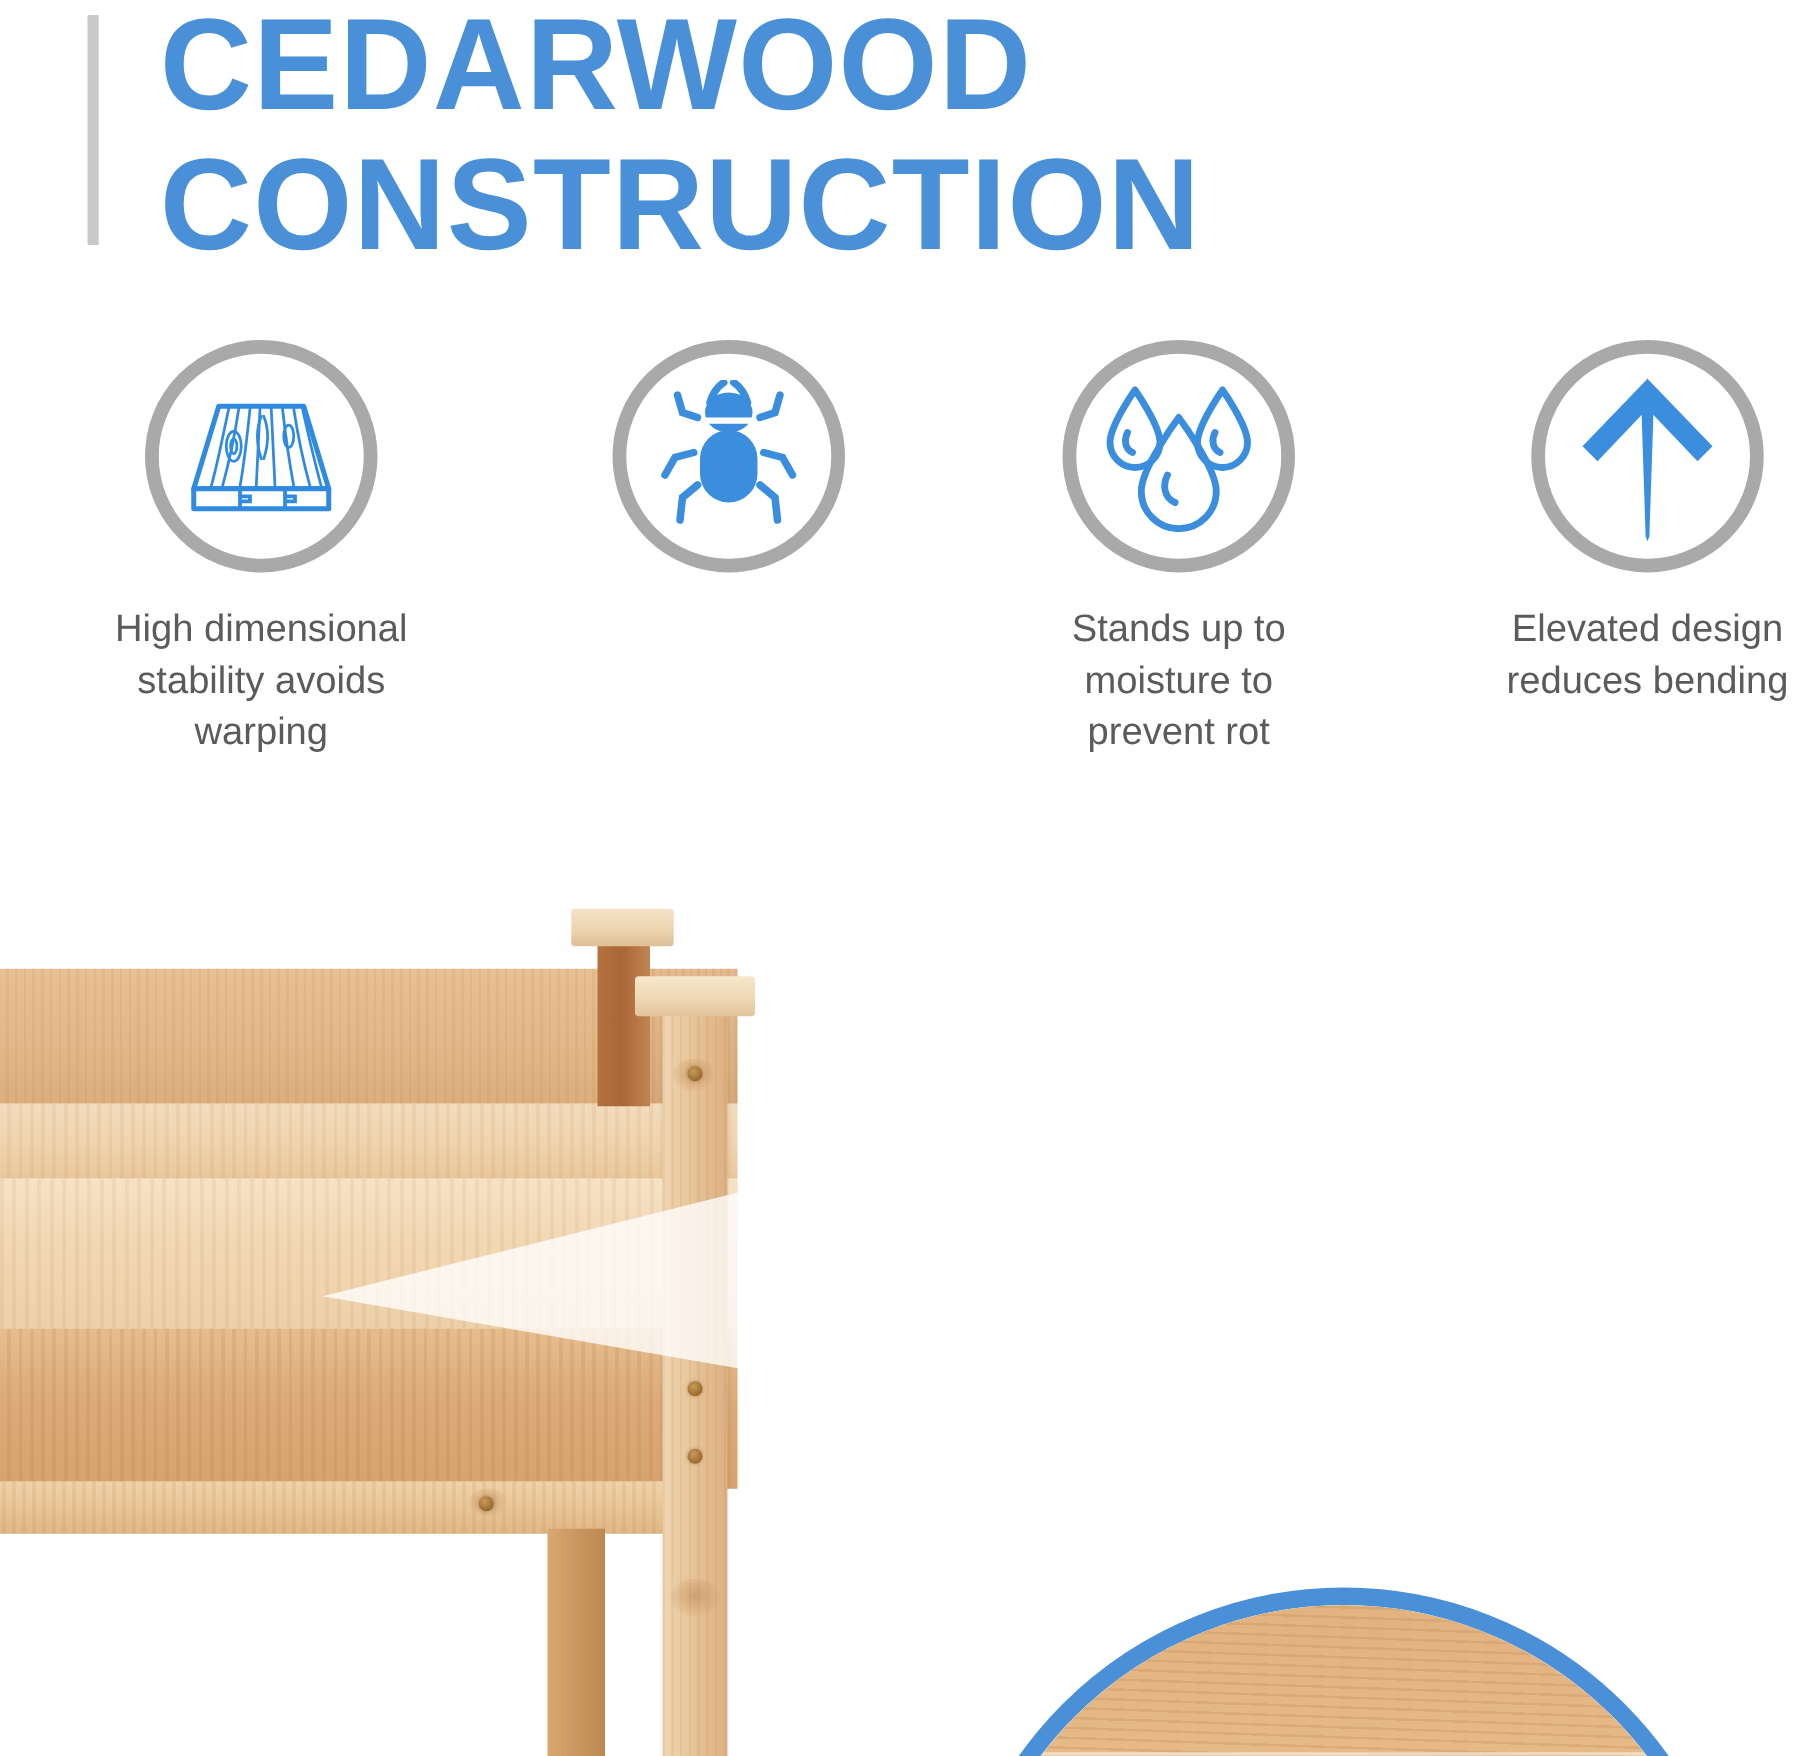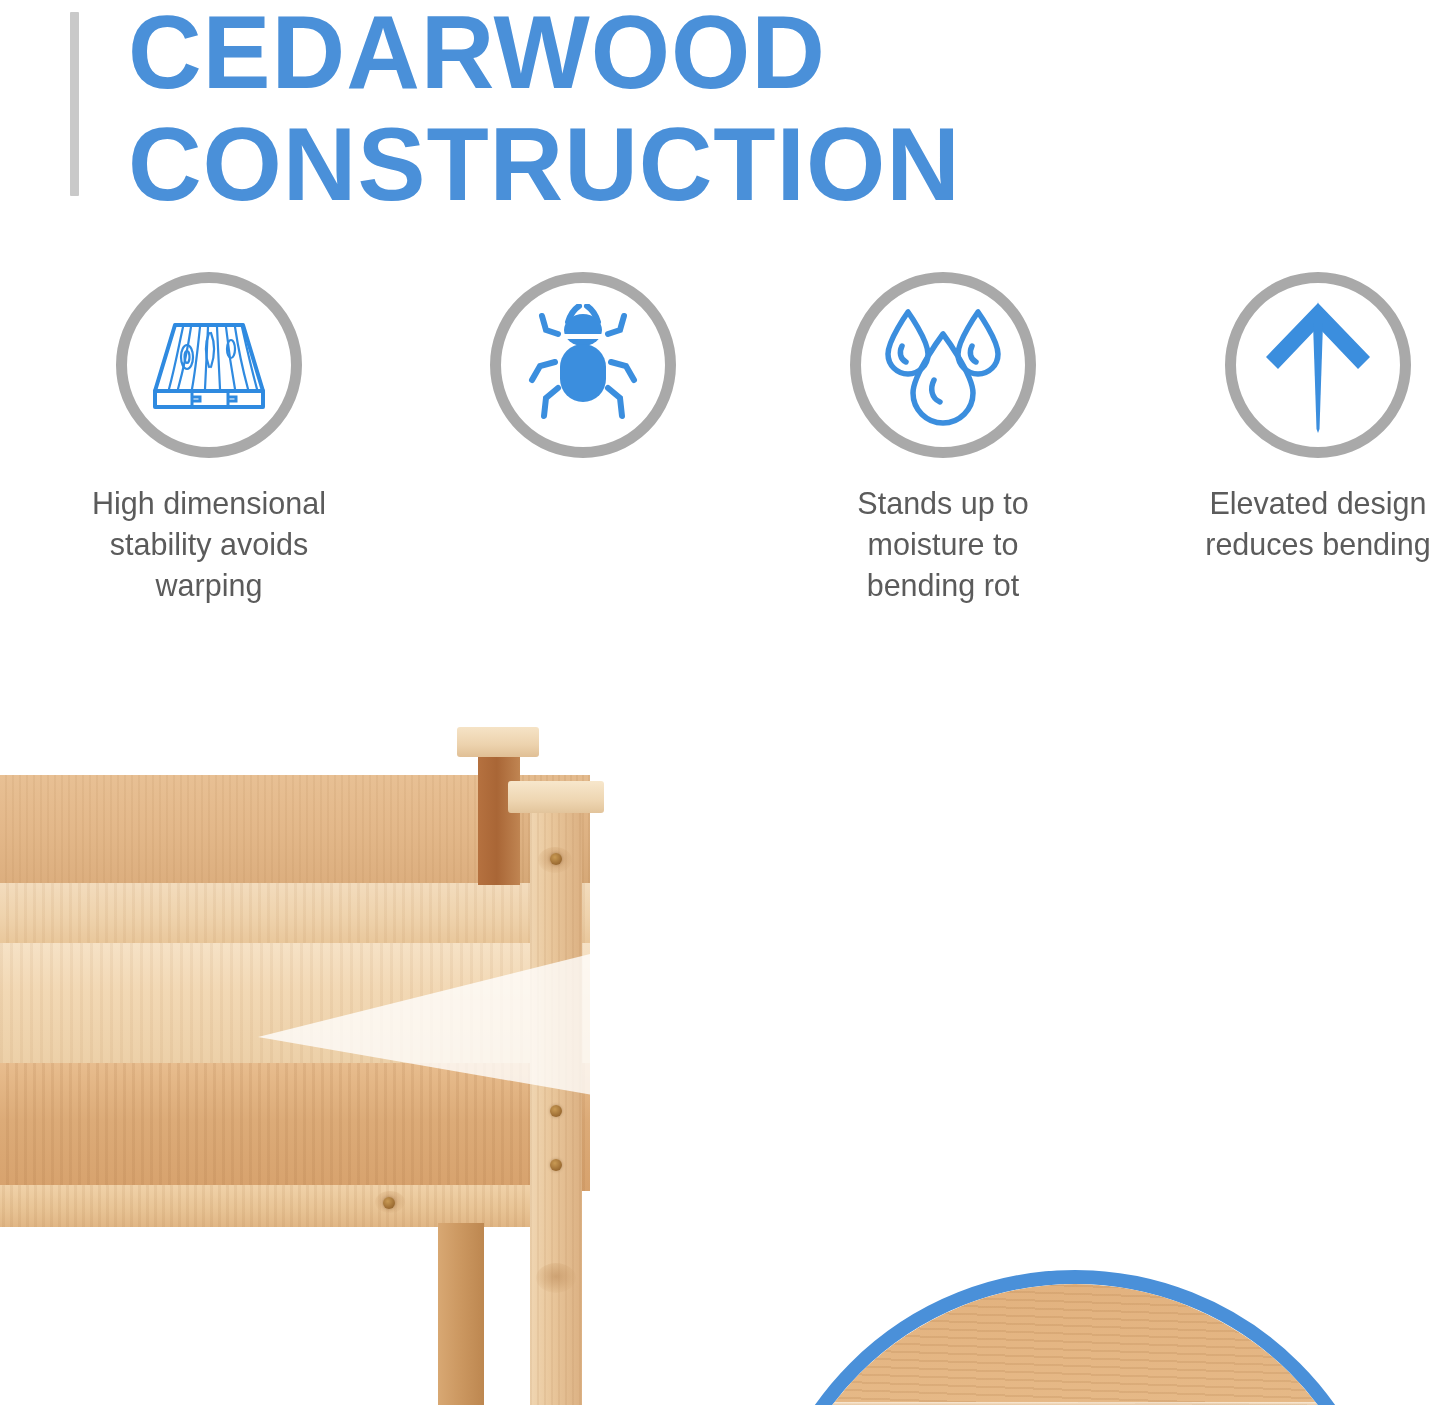--- a/index.html
+++ b/index.html
@@ -372,21 +372,21 @@
             <path d="M98 8 C98 8 78 36 78 50 a20 20 0 0 0 40 0 C118 36 98 8 98 8 Z"></path>
             <path d="M92 42 C89 48 90 55 96 58"></path>
             <path d="M63 30 C63 30 33 70 33 89 a30 30 0 0 0 60 0 C93 70 63 30 63 30 Z"></path>
             <path d="M54 76 C50 84 51 94 60 98"></path>
           </g>
         </svg>
       </span>
     </div>
     <div class="feature-caption">Stands up to
 moisture to
-bending rot</div>
+prevent rot</div>
   </div>
 
   <div class="feature" style="left:1120px;">
     <div class="feature-circle">
       <span>
         <svg width="120" height="136" viewBox="0 0 120 136" aria-hidden="true">
           <path d="M60 4 L58 30 L60 30 L62 30 Z" fill="#3b8ede"></path>
           <path d="M60 6 L112 60 L100 72 L60 30 L20 72 L8 60 Z" fill="#3b8ede"></path>
           <path d="M55 26 L65 26 L61.5 132 L60 136 L58.5 132 Z" fill="#3b8ede"></path>
         </svg>

